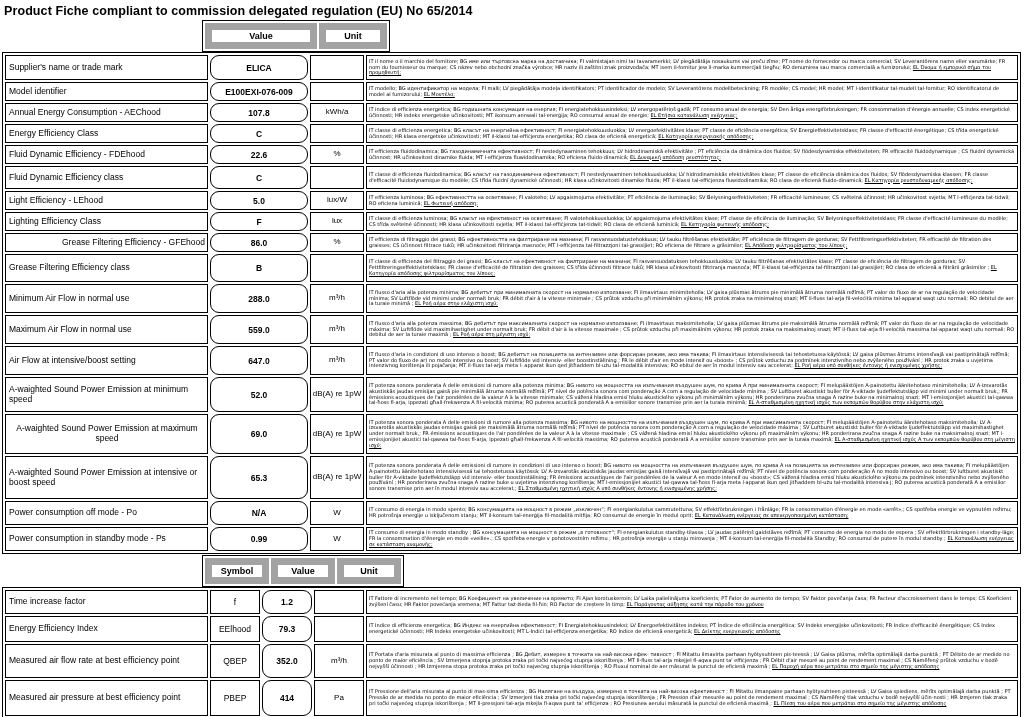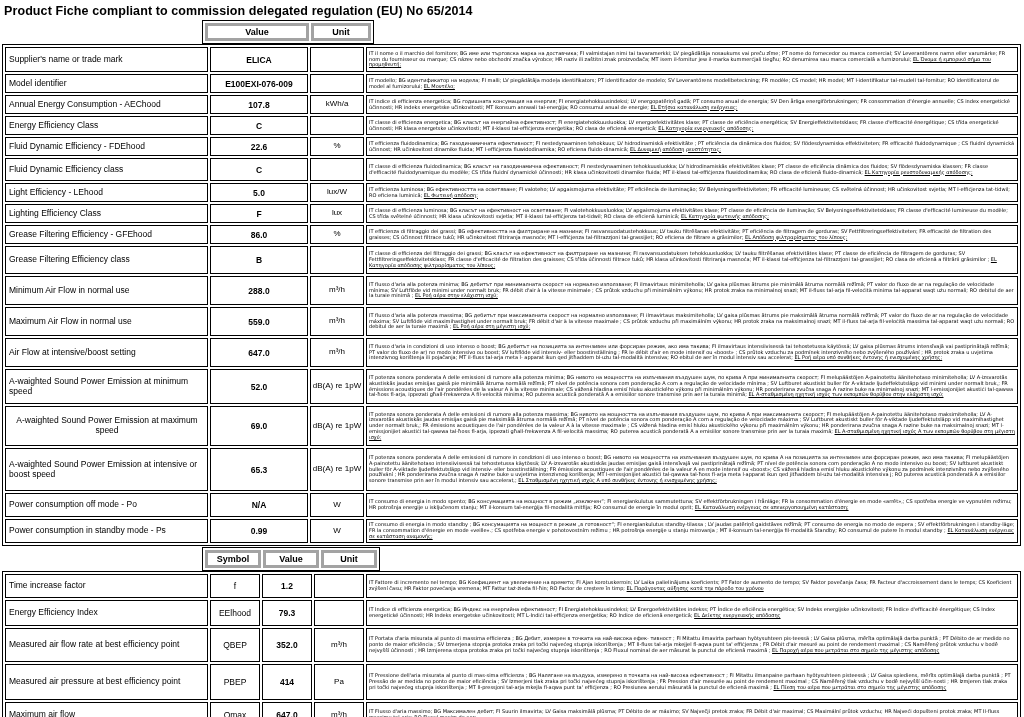--- a/index.html
+++ b/index.html
@@ -1,24 +1,24 @@
 <!DOCTYPE html>
 <html><head>
 <meta charset="utf-8">
 <style>
   html,body{margin:0;padding:0;background:#ffffff;color:#000;}
   .page{width:1024px;padding:2px 2px 4px 2px;box-sizing:border-box;font-family:"Liberation Sans",sans-serif;}
   .doc-title{font-size:12.5px;font-weight:bold;margin:2px 0 2px 2px;letter-spacing:.1px;}
   table{border-collapse:separate;border-spacing:2px;}
   .head-tbl{margin-left:200px;border:1px solid #000;}
-  .head-tbl td{border:3px solid #a3a3a3;font-weight:bold;font-size:9px;text-align:center;padding:1px 2px;}
+  .head-tbl td{border:7px solid #a3a3a3;font-weight:bold;font-size:9px;text-align:center;padding:1px 2px;}
   .body-tbl{border:1px solid #000;width:1019px;table-layout:fixed;margin-bottom:1px;}
   .body-tbl td{border:1px solid #000;vertical-align:middle;overflow:hidden;}
   td.lbl{width:196px;font-size:8.5px;padding:1px 2px 1px 3px;line-height:1.15;}
-  td.val{width:94px;font-size:8.5px;font-weight:bold;text-align:center;padding:0 1px;}
+  td.val{width:94px;font-size:8.5px;font-weight:bold;text-align:center;padding:0 1px;border-radius:9px;}
   td.unit{width:50px;font-size:8px;text-align:center;padding:0 1px;line-height:1.1;}
   td.w46{width:46px;}
   td.sym{font-size:8.5px;text-align:center;padding:0 1px;}
   td.desc{font-family:"DejaVu Sans",sans-serif;font-size:5px;line-height:1.16;padding:1px 2px;vertical-align:middle;color:#000;}
   td.desc u{text-decoration:underline;}
   .hv{width:94px;} .hu{width:50px;} .h46{width:46px;margin-left:45px;}
 </style>
 </head>
 <body>
 
@@ -79,21 +79,21 @@
           <td class="unit" style="height: 15px;">lux/W</td>
           <td class="desc" style="height: 15px;">IT efficienza luminosa; BG ефективността на осветяване; FI valoteho; LV apgaismojuma efektivitāte; PT eficiência de iluminação; SV Belysningseffektiviteten; FR efficacité lumineuse; CS světelná účinnost; HR učinkovitost svjetla; MT l-effiċjenza tat-tidwil; RO eficiena luminică; <u>EL Φωτεινή απόδοση;</u></td>
         </tr>
         <tr>
           <td class="lbl" style="height: 15px;">Lighting Efficiency Class</td>
           <td class="val" style="height: 15px;">F</td>
           <td class="unit" style="height: 15px;">lux</td>
           <td class="desc" style="height: 15px;">IT classe di efficienza luminosa; BG класът на ефективност на осветяване; FI valotehokkuusluokka; LV apgaismojuma efektivitātes klase; PT classe de eficiência de iluminação; SV Belysningseffektivitetsklass; FR classe d'efficacité lumineuse du modèle; CS třída světelné účinnosti; HR klasa učinkovitosti svjetla; MT il-klassi tal-effiċjenza tat-tidwil; RO clasa de eficienă luminică; <u>EL Κατηγορία φωτεινής απόδοσης;</u></td>
         </tr>
         <tr>
-          <td class="lbl" style="height: 15px;">Grease Filtering Efficiency - GFEhood</td>
+          <td class="lbl" style="height: 15px; text-align: right;">Grease Filtering Efficiency - GFEhood</td>
           <td class="val" style="height: 15px;">86.0</td>
           <td class="unit" style="height: 15px;">%</td>
           <td class="desc" style="height: 15px;">IT efficienza di filtraggio dei grassi; BG ефективността на филтриране на мазнини; FI rasvansuodatustehokkuus; LV tauku filtrēšanas efektivitāte; PT eficiência de filtragem de gorduras; SV Fettfiltreringseffektiviteten; FR efficacité de filtration des graisses; CS účinnost filtrace tuků; HR učinkovitost filtriranja masnoće; MT l-effiċjenza tal-filtrazzjoni tal-grassijiet; RO eficiena de filtrare a grăsimilor; <u>EL Απόδοση φιλτραρίσματος του λίπους;</u></td>
         </tr>
         <tr>
           <td class="lbl" style="height: 24px;">Grease Filtering Efficiency class</td>
           <td class="val" style="height: 24px;">B</td>
           <td class="unit" style="height: 24px;"></td>
           <td class="desc" style="height: 24px;">IT classe di efficienza del filtraggio dei grassi; BG класът на ефективност на филтриране на мазнини; FI rasvansuodatuksen tehokkuusluokka; LV tauku filtrēšanas efektivitātes klase; PT classe de eficiência de filtragem de gorduras; SV Fettfiltreringseffektivitetsklass; FR classe d'efficacité de filtration des graisses; CS třída účinnosti filtrace tuků; HR klasa učinkovitosti filtriranja masnoća; MT il-klassi tal-effiċjenza tal-filtrazzjoni tal-grassijiet; RO clasa de eficienă a filtrării grăsimilor ; <u>EL Κατηγορία απόδοσης φιλτραρίσματος του λίπους;</u></td>
         </tr>

